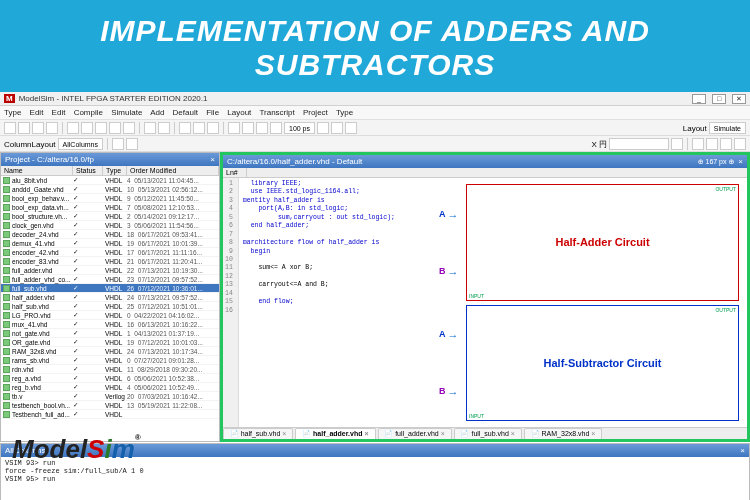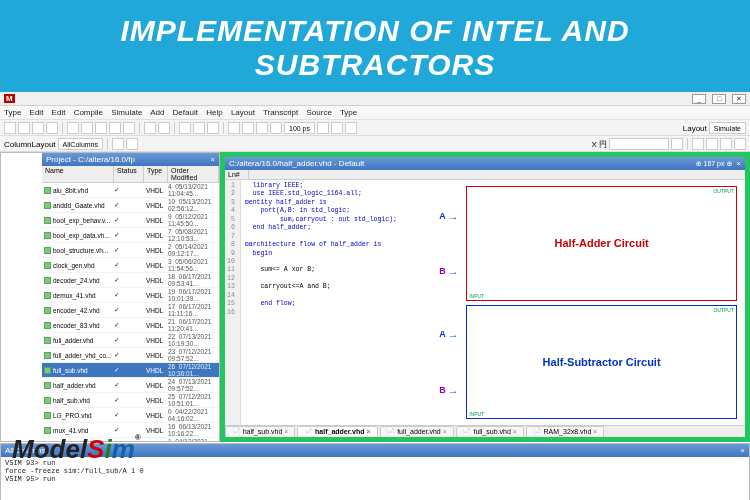--- a/index.html
+++ b/index.html
@@ -48,38 +48,37 @@
   .toolbar .field { border:1px solid #ccc; padding:0 4px; height:12px; font-size:7px; background:#fff; display:flex; align-items:center;}
   
   .main { display:flex; height: 290px; }
   
   .project {
     width: 220px;
     border: 1px solid #bbb;
     display:flex;
     flex-direction:column;
     overflow:hidden;
-    padding-left:41px;
   }
   .pane-title { background: linear-gradient(#6a99d8,#3e76c0); color:#fff; font-size:8px; padding:2px 4px; display:flex; align-items:center; }
   .pane-title .x { margin-left:auto; }
   .proj-head { display:flex; background:#eee; border-bottom:1px solid #ccc; font-size:7px; }
   .proj-head > div { border-right:1px solid #ccc; padding:1px 3px; }
   .proj-head .c1{width:72px;} .proj-head .c2{width:30px;} .proj-head .c3{width:24px;} .proj-head .c4{flex:1;}
   .proj-rows { overflow-y:auto; flex:1; background:#fff;}
   .proj-row { display:flex; font-size:6.5px; border-bottom:1px solid #f3f3f3; align-items:center; }
   .proj-row.sel { background:#3e76c0; color:#fff;}
   .proj-row .ic { display:inline-block; width:7px;height:7px;background:#7bc97b;border:1px solid #5aa55a;margin:0 2px;}
   .proj-row .c1{width:72px; display:flex; align-items:center;}
   .proj-row .c2{width:30px;}
   .proj-row .c3{width:24px; padding-left:2px;}
   .proj-row .c4{flex:1; color:#555;}
   .proj-row.sel .c4{color:#e8f0fc;}
   
-  .editor { flex:1; border:5px solid #22c55e; display:flex; flex-direction:column; }
+  .editor { flex:1; border:3px solid #22c55e; display:flex; flex-direction:column; }
   .editor-body { display:flex; flex:1; overflow:hidden;}
   .code { width: 46%; background:#fff; font-family: 'Courier New', monospace; font-size:7px; position:relative; display:flex; overflow:hidden;}
   .gutter { background:#f0f0f0; border-right:1px solid #ddd; text-align:right; padding:2px 5px 2px 2px; color:#888; font-size:6.5px; white-space:pre; line-height:1.3;}
   .codetxt { padding:2px 4px; white-space:pre; color:#222; line-height:1.3; font-size:6.5px;}
   .kw { color:#0000cc;}
   .id { color:#000;}
   
   .diagrams { flex:1; background:#fff; display:flex; flex-direction:column; gap:4px; padding:6px 8px 6px 2px; }
   .block { border:1px solid #c00; flex:1; position:relative; display:flex; align-items:center; justify-content:center;}
   .block.blue{ border-color:#0032c8; }
@@ -109,42 +108,43 @@
     line-height:1;
     margin-top:8px;
   }
   .logo .m1 { color:#222;}
   .logo .m2 { color:#c00;} .logo .m3{color:#2a7a2a;}.logo .m4{color:#1460aa;}
   .logo .dot{ font-size:8px; vertical-align:text-top;}
 </style>
 </head>
 <body>
 
-<div class="banner">IMPLEMENTATION OF INTEL AND SUBTRACTORS</div>
+<div class="banner">IMPLEMENTATION OF ADDERS AND SUBTRACTORS</div>
 
 <div class="titlebar">
   <span style="background:#b00;color:#fff;padding:0 2px;font-weight:bold;">M</span>
+  <span>ModelSim - INTEL FPGA STARTER EDITION 2020.1</span>
   <span class="spacer"></span>
   <span class="winbtn">_</span>
   <span class="winbtn">□</span>
   <span class="winbtn">✕</span>
 </div>
 
 <div class="menubar">
   <span>Type</span>
   <span>Edit</span>
   <span>Edit</span>
   <span>Compile</span>
   <span>Simulate</span>
   <span>Add</span>
   <span>Default</span>
-  <span>Help</span>
+  <span>File</span>
   <span>Layout</span>
   <span>Transcript</span>
-  <span>Source</span>
+  <span>Project</span>
   <span>Type</span>
 </div>
 
 <div class="toolbar">
   <span class="tb"></span>
   <span class="tb"></span>
   <span class="tb"></span>
   <span class="tb"></span>
   <span class="sep"></span>
   <span class="tb"></span>

